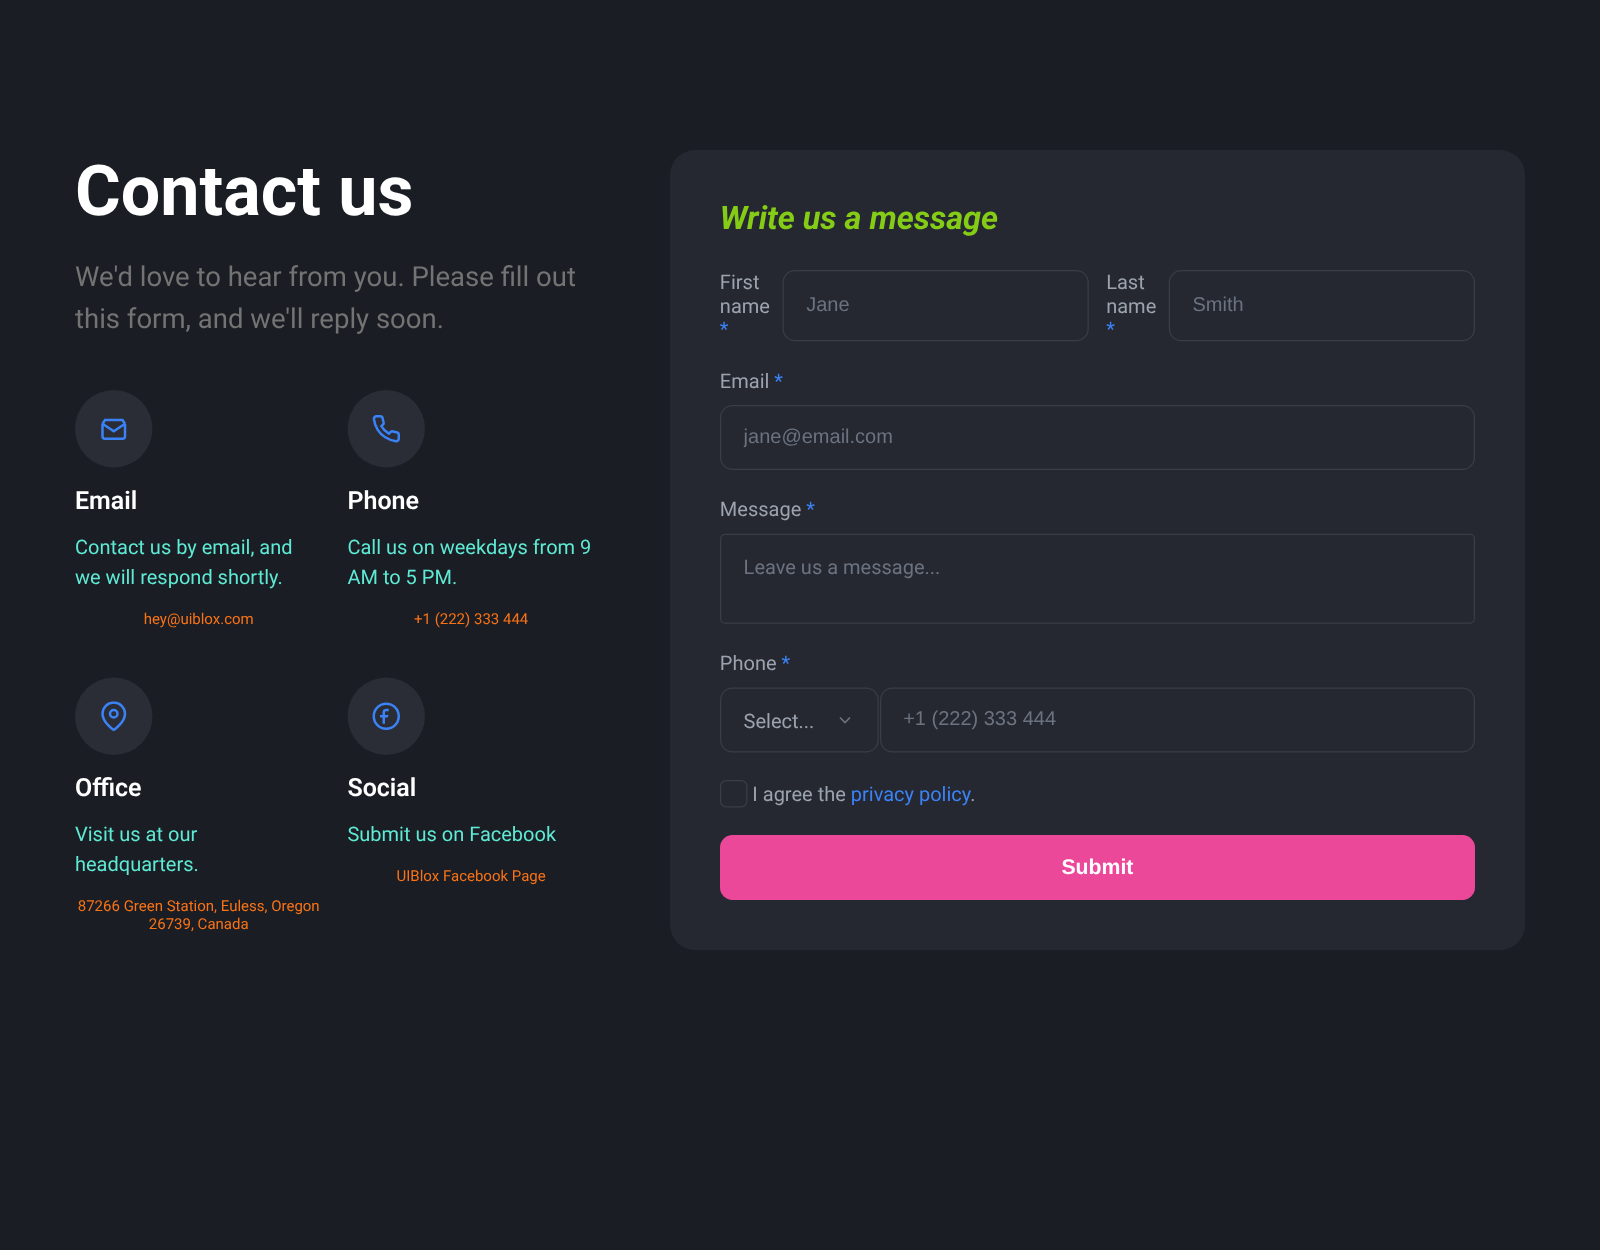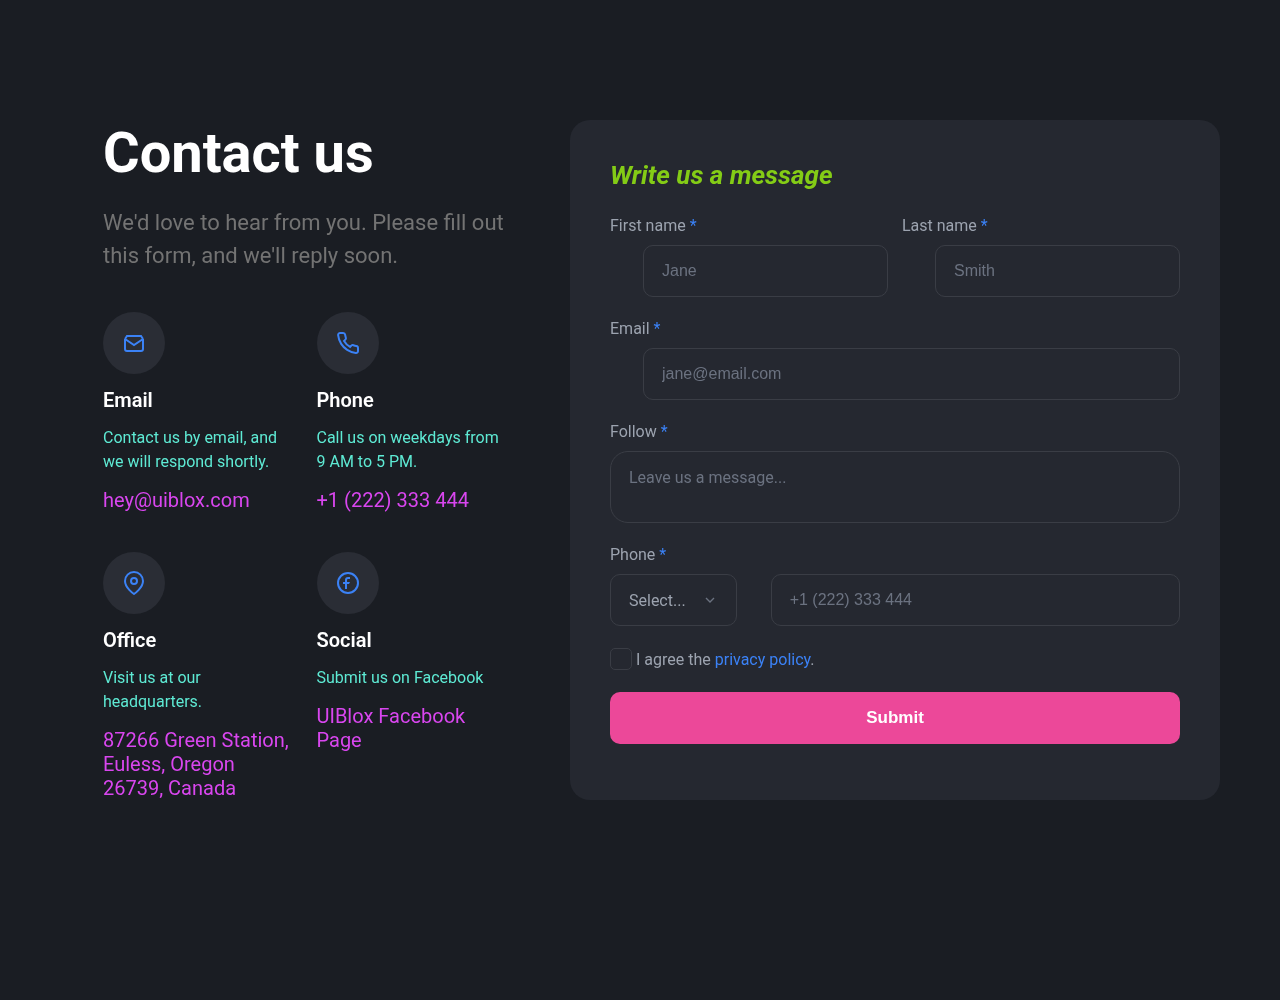--- a/index.html
+++ b/index.html
@@ -19,21 +19,20 @@
     
     .container {
       display: flex;
       padding: 120px 60px;
       gap: 40px;
     }
     
     .left-section {
       flex: 1;
       padding-right: 20px;
-      margin-left: 43px;
     }
     
     .page-title {
       font-size: 56px;
       font-weight: 700;
       color: #fff;
       margin-bottom: 20px;
     }
     
     .page-description {
@@ -79,23 +78,24 @@
       color: #fff;
     }
     
     .info-description {
       font-size: 16px;
       color: #5eead4;
       line-height: 1.5;
     }
     
     .info-link {
-      font-size: 20px;
-      color: #d946ef;
+      font-size: 12px;
+      color: #f97316;
       text-decoration: none;
+      text-align: center;
     }
     
     .right-section {
       flex: 1;
       background-color: #252830;
       border-radius: 20px;
       padding: 40px;
     }
     
     .form-title {
@@ -108,21 +108,21 @@
     
     .form-row {
       display: flex;
       gap: 14px;
       margin-bottom: 22px;
     }
     
     .form-group {
       flex: 1;
       display: flex;
-      flex-direction: column;
+      flex-direction: row;
       gap: 10px;
     }
     
     .form-group-full {
       margin-bottom: 22px;
       display: flex;
       flex-direction: column;
       gap: 10px;
       justify-content: space-between;
     }
@@ -137,31 +137,30 @@
     }
     
     .form-input {
       background-color: transparent;
       border: 1px solid #3a3d45;
       border-radius: 10px;
       padding: 16px 18px;
       font-size: 16px;
       color: #fff;
       outline: none;
-      margin-left: 33px;
     }
     
     .form-input::placeholder {
       color: #6b7280;
     }
     
     .form-textarea {
       background-color: transparent;
       border: 1px solid #3a3d45;
-      border-radius: 18px;
+      border-radius: 4px;
       padding: 16px 18px;
       font-size: 16px;
       color: #fff;
       outline: none;
       resize: none;
       min-height: 70px;
       font-family: inherit;
     }
     
     .form-textarea::placeholder {
@@ -310,21 +309,21 @@
         <input type="text" class="form-input" placeholder="Smith" style="">
       </div>
     </div>
     
     <div class="form-group-full">
       <label class="form-label"><span>Email</span> <span class="required">*</span></label>
       <input type="email" class="form-input" placeholder="jane@email.com" style="">
     </div>
     
     <div class="form-group-full">
-      <label class="form-label"><span>Follow</span> <span class="required">*</span></label>
+      <label class="form-label"><span>Message</span> <span class="required">*</span></label>
       <textarea class="form-textarea" placeholder="Leave us a message..." style=""></textarea>
     </div>
     
     <div class="form-group-full">
       <label class="form-label"><span>Phone</span> <span class="required">*</span></label>
       <div class="phone-row">
         <div class="form-select">
           <span>Select...</span>
           <svg viewBox="0 0 24 24">
               <polyline points="6 9 12 15 18 9"></polyline>

